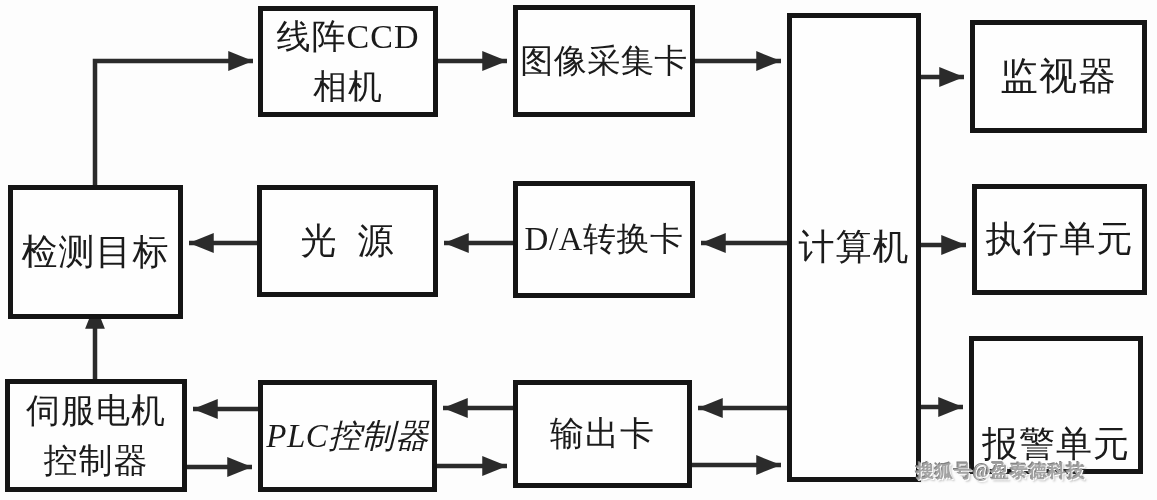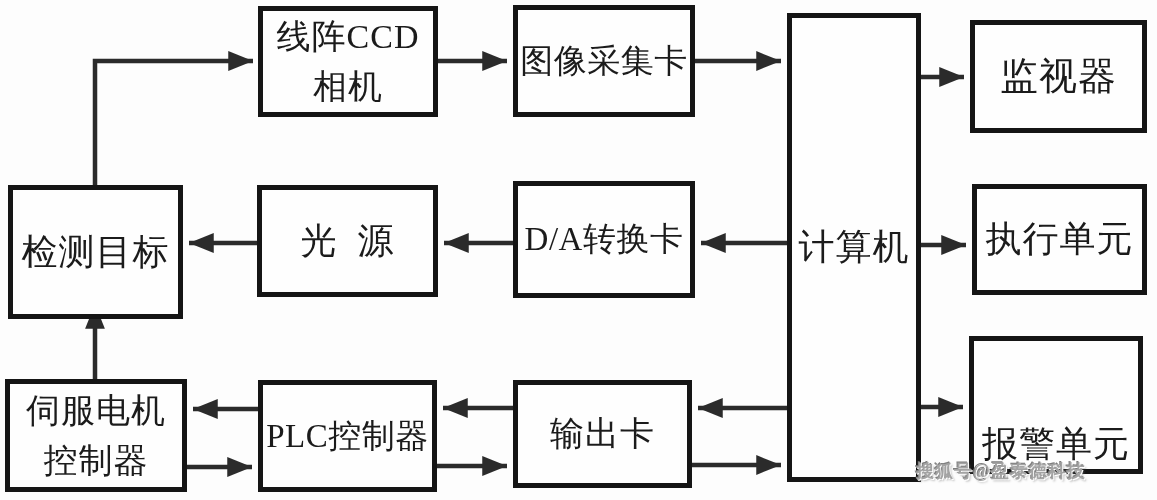--- a/index.html
+++ b/index.html
@@ -91,21 +91,21 @@
 
   <div class="box" style="left:972px;top:184px;width:175px;height:111px;">
     <span>执行单元</span>
   </div>
 
   <div class="box" style="left:5px;top:379px;width:182px;height:113px;">
     <span class="ln fs34">伺服电机</span>
     <span class="ln fs34">控制器</span>
   </div>
 
-  <div class="box fs33" style="left:258px;top:380px;width:179px;height:112px;">
+  <div class="box fs33" style="left:258px;top:380px;width:179px;height:112px;font-style:italic;">
     <span>PLC控制器</span>
   </div>
 
   <div class="box" style="left:513px;top:380px;width:179px;height:108px;">
     <span class="ln fs34">输出卡</span>
   </div>
 
   <div class="box" style="left:969px;top:336px;width:174px;height:138px;justify-content:flex-end;">
     <span>报警单元</span>
   </div>

